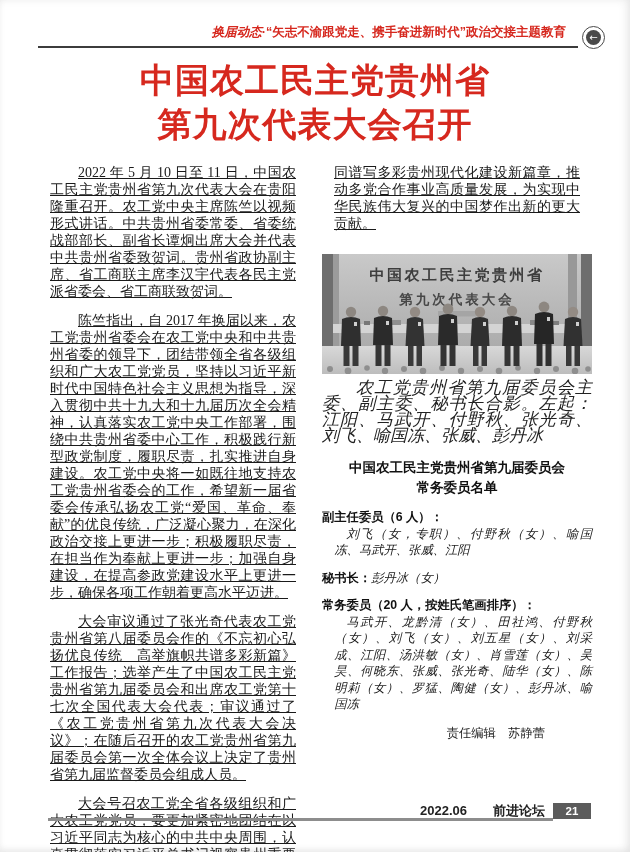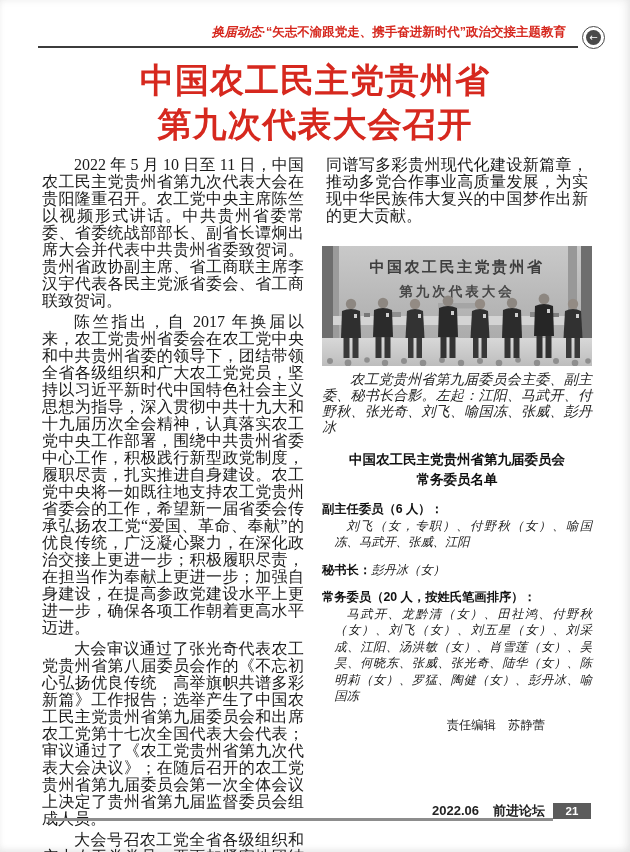--- a/index.html
+++ b/index.html
@@ -27,26 +27,26 @@
   
   .title{
     position:absolute;top:58px;left:0;width:630px;text-align:center;color:#d6281e;
     font-family:"Liberation Sans","DejaVu Sans",sans-serif;font-weight:900;
     font-size:34px;line-height:44px;letter-spacing:1px;
   }
   
   .col{position:absolute;top:152px;width:270px;}
   .col-left{left:38px;}
   .col-right{left:322px;}
-  .col p{margin:4px;font-size:16px;line-height:17px;text-align:justify;text-indent:2em;}
+  .col p{margin:12px;font-size:14px;line-height:17px;text-align:justify;text-indent:2em;text-decoration:underline;}
   .col p.no-indent{text-indent:0;}
   
   .photo{display:block;margin-top:22px;width:270px;height:120px;}
   .caption{
-    margin-top:6px;font-size:14px;line-height:16px;text-align:justify;text-indent:2em;
+    margin-top:6px;font-size:17px;line-height:16px;text-align:justify;text-indent:2em;
     font-style:italic;color:#222222;
   }
   
   .roster{margin-top:14px;}
   .roster-title{
     text-align:center;font-family:"Liberation Sans","DejaVu Sans",sans-serif;
     font-weight:bold;font-size:13.5px;line-height:20px;color:#111111;
   }
   .roster-entry{margin-top:11px;font-size:12.3px;line-height:16.5px;text-align:justify;}
   .roster-label{font-family:"Liberation Sans","DejaVu Sans",sans-serif;font-weight:bold;color:#111111;}
@@ -56,21 +56,21 @@
     margin-top:12px;text-align:right;padding-right:47px;
     font-size:12.3px;color:#222222;
   }
   
   .footer-rule{position:absolute;top:818px;left:48px;width:505px;height:2.5px;background:#8d8d8d;}
   .footer-text{
     position:absolute;top:802px;left:0;width:545px;text-align:right;
     font-family:"Liberation Sans","DejaVu Sans",sans-serif;font-weight:bold;
     font-size:13px;color:#222222;white-space:nowrap;
   }
-  .footer-issue{margin-right:14px;}
+  .footer-issue{margin-right:26px;}
   .page-num{
     position:absolute;top:803px;left:553px;width:38px;height:16px;background:#5c5c5c;
     color:#ffffff;text-align:center;font-size:11.5px;font-weight:bold;line-height:16px;
     font-family:"Liberation Sans","DejaVu Sans",sans-serif;
   }
 </style>
 </head>
 <body>
 
 <div class="page">

